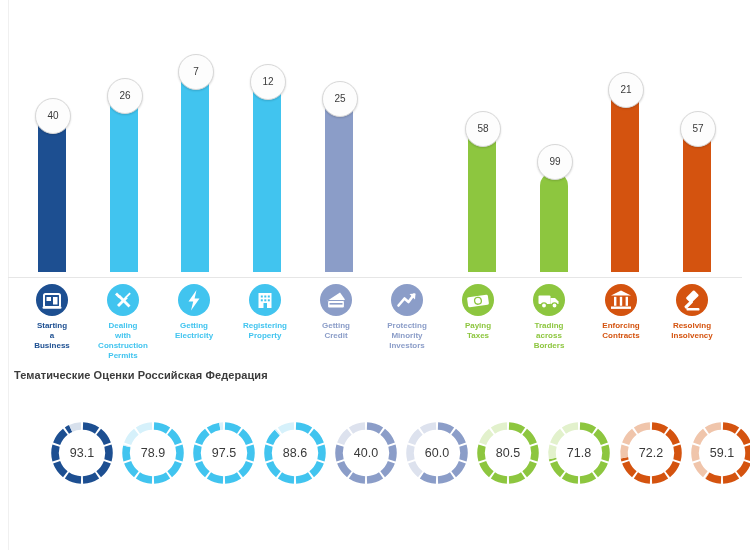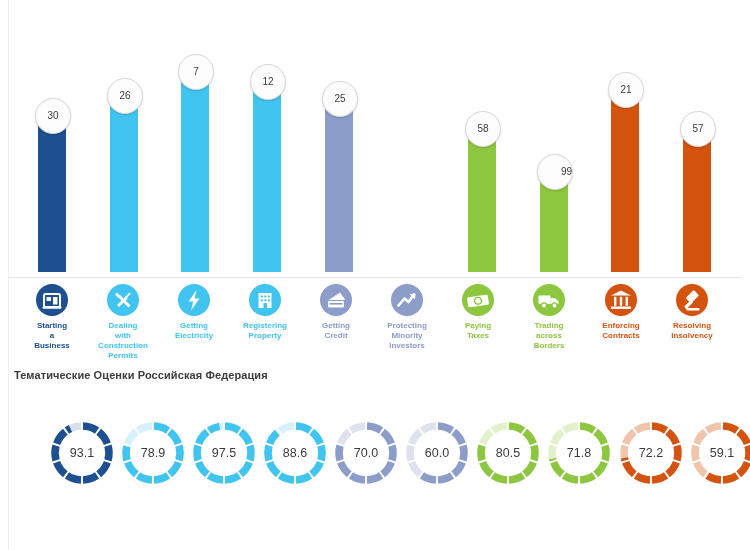--- a/index.html
+++ b/index.html
@@ -155,21 +155,21 @@
 </head>
 <body>
 
 <div id="page">
 
   <div class="edge-line"></div>
 
   <div id="rank-chart">
       <div class="bar-col" style="left: 25px;">
         <div class="bar" style="background: rgb(29, 79, 145); height: 160px;"></div>
-        <div class="bar-badge" style="top: 98px;">30</div>
+        <div class="bar-badge" style="top: 98px;">40</div>
       </div>
       <div class="bar-col" style="left: 97px;">
         <div class="bar" style="background: rgb(65, 196, 239); height: 180px;"></div>
         <div class="bar-badge" style="top: 78px;">26</div>
       </div>
       <div class="bar-col" style="left: 168px;">
         <div class="bar" style="background: rgb(65, 196, 239); height: 204px;"></div>
         <div class="bar-badge" style="top: 54px;">7</div>
       </div>
       <div class="bar-col" style="left: 240px;">
@@ -179,21 +179,21 @@
       <div class="bar-col" style="left: 312px;">
         <div class="bar" style="background: rgb(139, 157, 200); height: 177px;"></div>
         <div class="bar-badge" style="top: 81px;">25</div>
       </div>
       <div class="bar-col" style="left: 455px;">
         <div class="bar" style="background: rgb(141, 198, 63); height: 147px;"></div>
         <div class="bar-badge" style="top: 111px;">58</div>
       </div>
       <div class="bar-col" style="left: 527px;">
         <div class="bar" style="background: rgb(141, 198, 63); height: 100px;"></div>
-        <div class="bar-badge" style="top: 154px; text-align: right;">99</div>
+        <div class="bar-badge" style="top: 144px;">99</div>
       </div>
       <div class="bar-col" style="left: 598px;">
         <div class="bar" style="background: rgb(212, 83, 15); height: 186px;"></div>
         <div class="bar-badge" style="top: 72px;">21</div>
       </div>
       <div class="bar-col" style="left: 670px;">
         <div class="bar" style="background: rgb(212, 83, 15); height: 147px;"></div>
         <div class="bar-badge" style="top: 111px;">57</div>
       </div>
     </div>
@@ -415,21 +415,21 @@
             <path d="M 51.66 13.75 A 27 27 0 0 1 60.36 25.72" fill="none" stroke="#8b9dc8" stroke-width="7.5"></path>
             <path d="M 60.97 27.60 A 27 27 0 0 1 60.97 42.40" fill="none" stroke="#8b9dc8" stroke-width="7.5"></path>
             <path d="M 60.36 44.28 A 27 27 0 0 1 51.66 56.25" fill="none" stroke="#8b9dc8" stroke-width="7.5"></path>
             <path d="M 50.06 57.41 A 27 27 0 0 1 35.99 61.98" fill="none" stroke="#8b9dc8" stroke-width="7.5"></path>
             <path d="M 34.01 61.98 A 27 27 0 0 1 19.94 57.41" fill="none" stroke="#8b9dc8" stroke-width="7.5"></path>
             <path d="M 18.34 56.25 A 27 27 0 0 1 9.64 44.28" fill="none" stroke="#8b9dc8" stroke-width="7.5"></path>
             <path d="M 9.03 42.40 A 27 27 0 0 1 9.03 27.60" fill="none" stroke="#8b9dc8" stroke-width="7.5"></path>
             <path d="M 9.64 25.72 A 27 27 0 0 1 18.34 13.75" fill="none" stroke="#dde2ee" stroke-width="7.5"></path>
             <path d="M 19.94 12.59 A 27 27 0 0 1 34.01 8.02" fill="none" stroke="#dde2ee" stroke-width="7.5"></path>
           </svg>
-          <div class="donut-value">70.0</div>
+          <div class="donut-value">40.0</div>
         </div>
       </div>
       <div class="donut-col" style="left: 387px;">
         <div class="donut-wrap">
           <svg width="70" height="70" viewBox="0 0 70 70">
             <path d="M 35.99 8.02 A 27 27 0 0 1 50.06 12.59" fill="none" stroke="#8b9dc8" stroke-width="7.5"></path>
             <path d="M 51.66 13.75 A 27 27 0 0 1 60.36 25.72" fill="none" stroke="#8b9dc8" stroke-width="7.5"></path>
             <path d="M 60.97 27.60 A 27 27 0 0 1 60.97 42.40" fill="none" stroke="#8b9dc8" stroke-width="7.5"></path>
             <path d="M 60.36 44.28 A 27 27 0 0 1 51.66 56.25" fill="none" stroke="#8b9dc8" stroke-width="7.5"></path>
             <path d="M 50.06 57.41 A 27 27 0 0 1 35.99 61.98" fill="none" stroke="#8b9dc8" stroke-width="7.5"></path>

